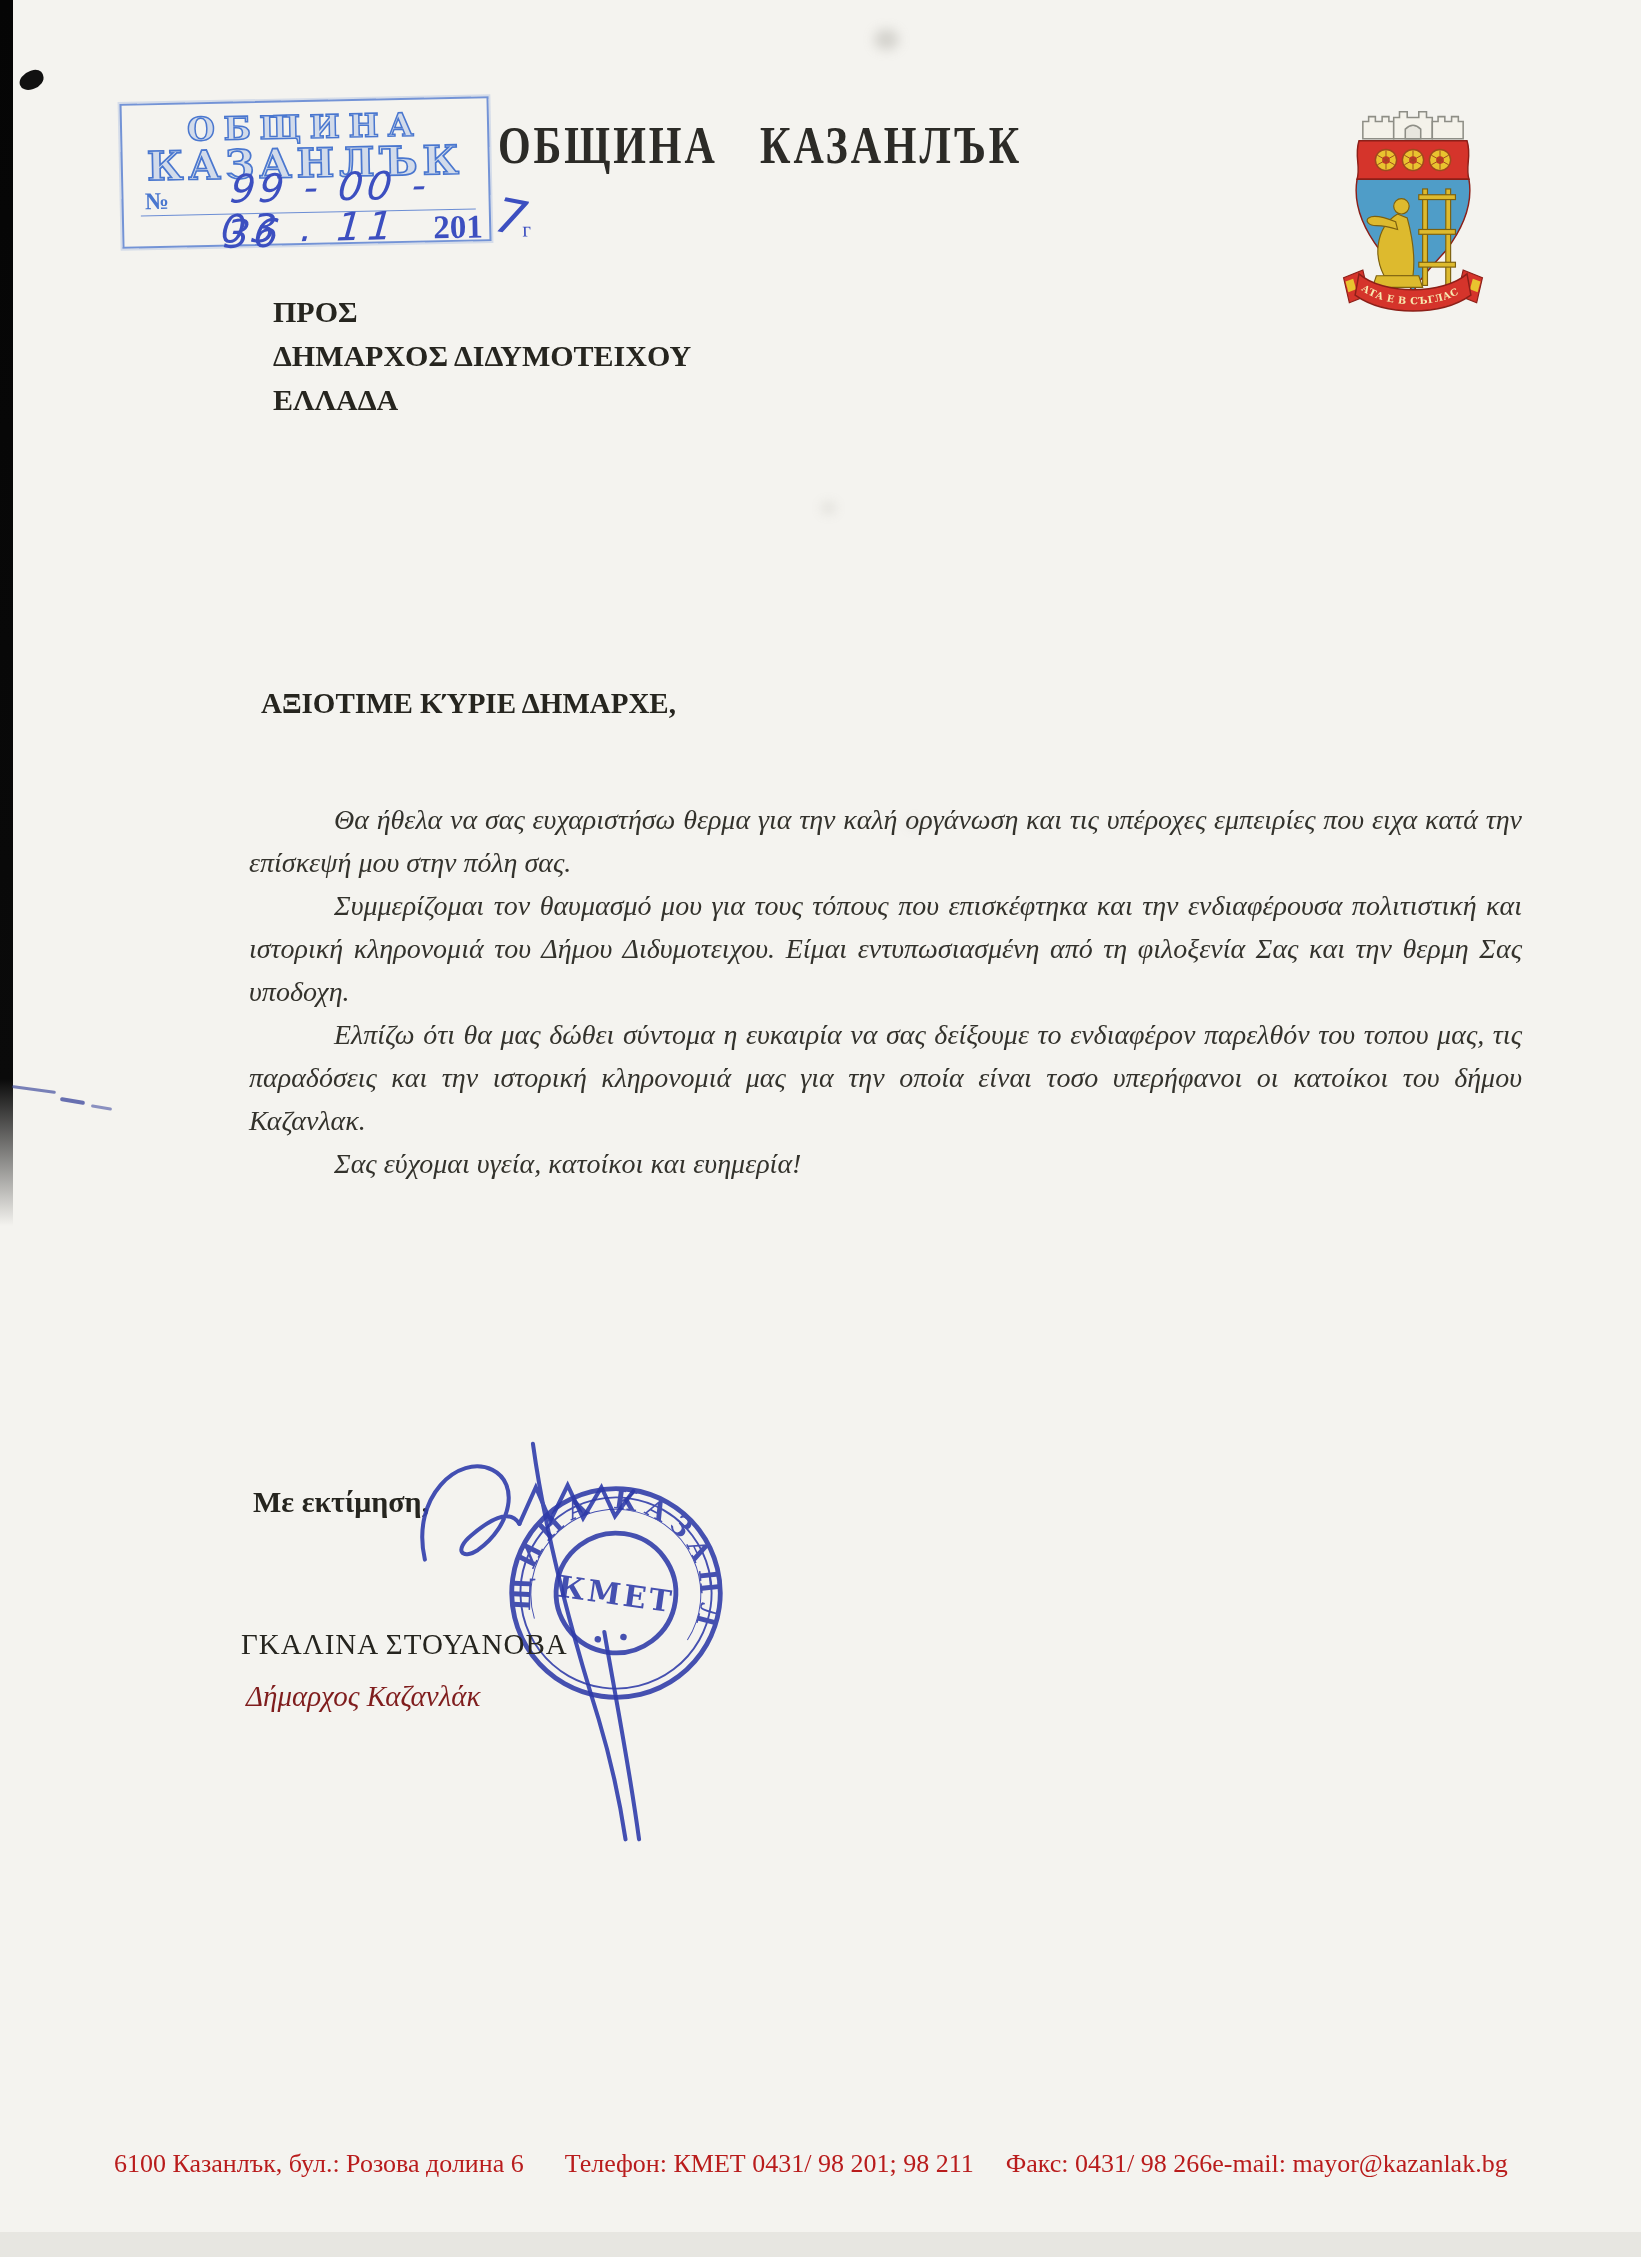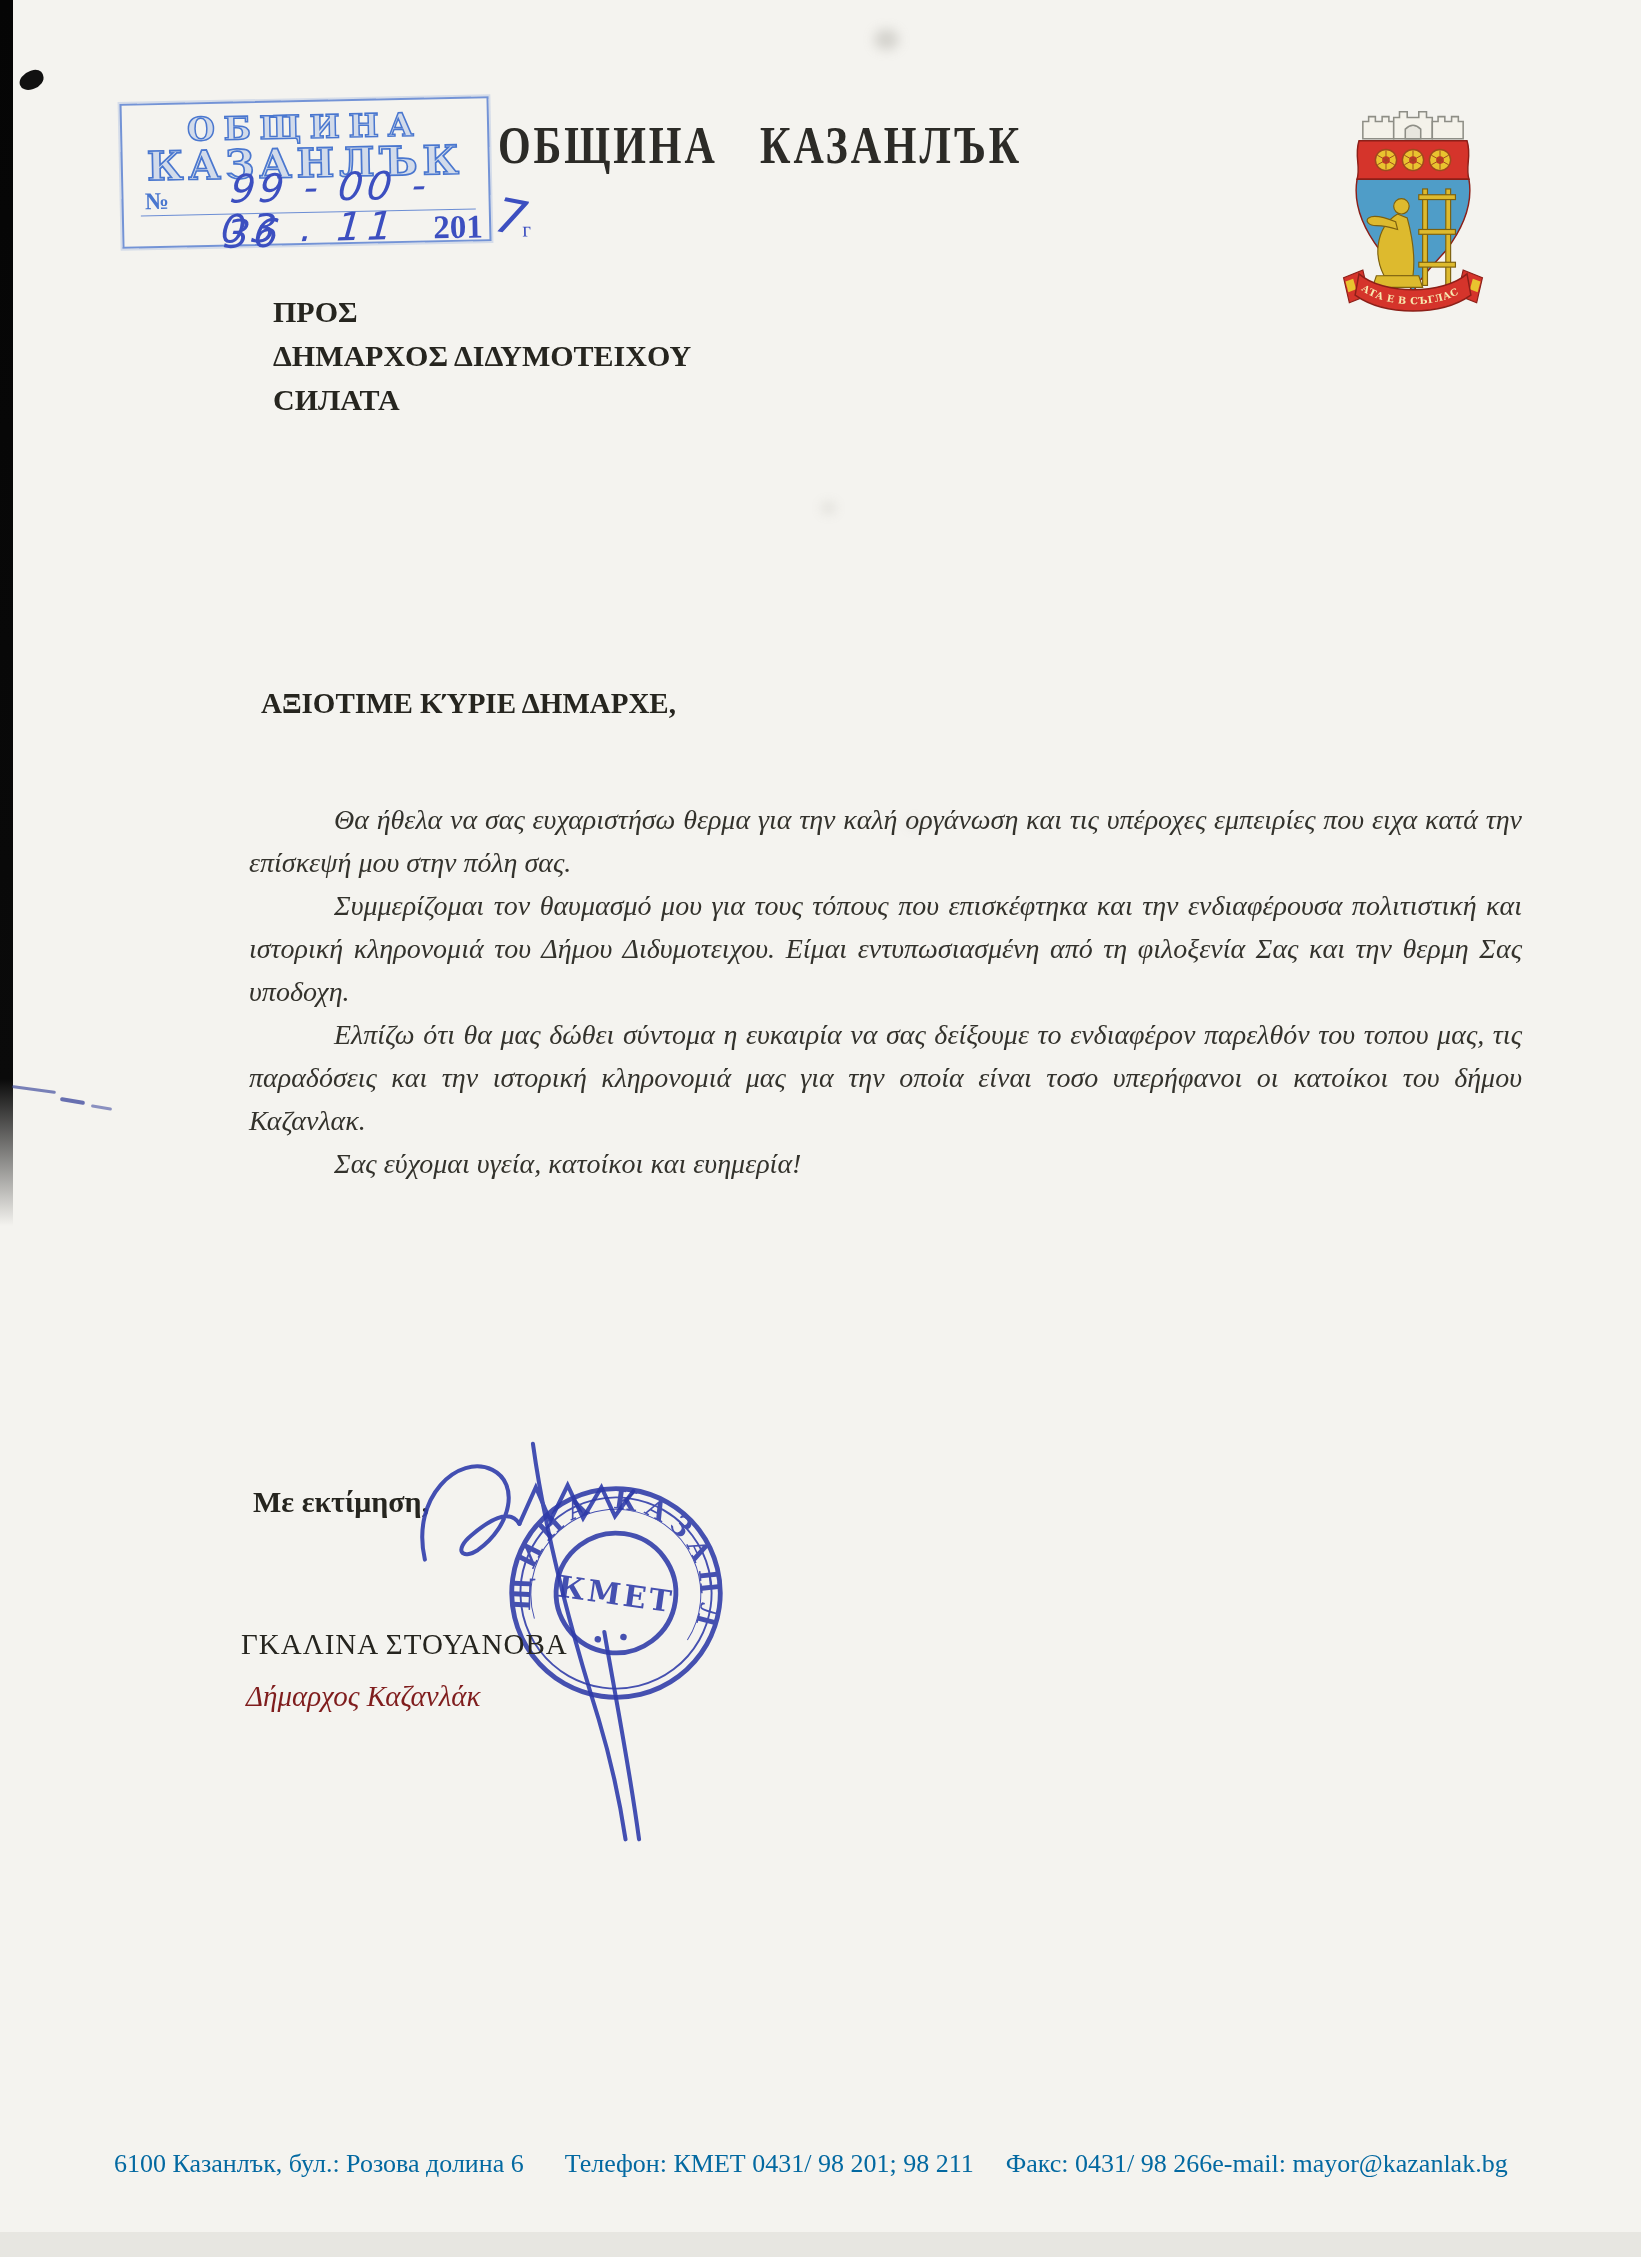--- a/index.html
+++ b/index.html
@@ -66,21 +66,21 @@
   .body-text p.no-justify{text-align:left;}
   
   .closing{position:absolute;left:253px;top:1485px;font-weight:bold;font-size:30px;color:#26251f;text-align:center;}
   .sig-name{position:absolute;left:241px;top:1628px;font-weight:normal;font-size:29px;letter-spacing:1px;color:#26251f;}
   .sig-title{position:absolute;left:246px;top:1680px;font-style:italic;font-size:29px;color:#7f1d1d;}
   .sig-strokes{position:absolute;left:367px;top:1352px;width:328px;height:502px;}
   .seal{position:absolute;left:504px;top:1481px;width:224px;height:224px;opacity:.88;}
 
   
   .footer{position:absolute;left:114px;top:2149px;width:1460px;display:flex;align-items:flex-end;
-    font-size:26px;color:#0369a1;white-space:nowrap;}
+    font-size:26px;color:#b91c1c;white-space:nowrap;}
   .footer span{display:inline-block;}
   .footer .gap1{margin-right:41px;} .footer .gap2{margin-right:32px;} .footer .gap3{}
 </style>
 </head>
 <body>
 
 <div class="page">
 
   <div class="scan-edge-left"></div>
   <div class="ink-blob"></div>
@@ -161,21 +161,21 @@
       <path id="mottoArc" d="M34 192 C60 210 112 210 138 192" fill="none"></path>
       <text font-family="DejaVu Serif, serif" font-size="10" font-weight="bold" fill="#f7e9b0" letter-spacing="0.5">
         <textPath href="#mottoArc" startOffset="50%" text-anchor="middle">СИЛАТА Е В СЪГЛАСИЕТО</textPath>
       </text>
     </g>
   </svg>
 
   <div class="recipient">
     <div>ΠΡΟΣ</div>
     <div>ΔΗΜΑΡΧΟΣ ΔΙΔΥΜΟΤΕΙΧΟΥ</div>
-    <div>СИЛАТА</div>
+    <div>ΕΛΛΑΔΑ</div>
   </div>
 
   <div class="salutation">ΑΞΙΟΤΙΜΕ ΚΎΡΙΕ ΔΗΜΑΡΧΕ,</div>
 
   <div class="body-text">
     <p>Θα ήθελα να σας ευχαριστήσω θερμα για την καλή οργάνωση και τις υπέροχες εμπειρίες που ειχα κατά την επίσκεψή μου στην πόλη σας.</p>
     <p>Συμμερίζομαι τον θαυμασμό μου για τους τόπους που επισκέφτηκα και την ενδιαφέρουσα πολιτιστική και ιστορική κληρονομιά του Δήμου Διδυμοτειχου. Είμαι εντυπωσιασμένη από τη φιλοξενία Σας και την θερμη Σας υποδοχη.</p>
     <p>Ελπίζω ότι θα μας δώθει σύντομα η ευκαιρία να σας δείξουμε το ενδιαφέρον παρελθόν του τοπου μας, τις παραδόσεις και την ιστορική κληρονομιά μας για την οποία είναι τοσο υπερήφανοι οι κατοίκοι του δήμου Καζανλακ.</p>
     <p class="no-justify">Σας εύχομαι υγεία, κατοίκοι και ευημερία!</p>
   </div>

